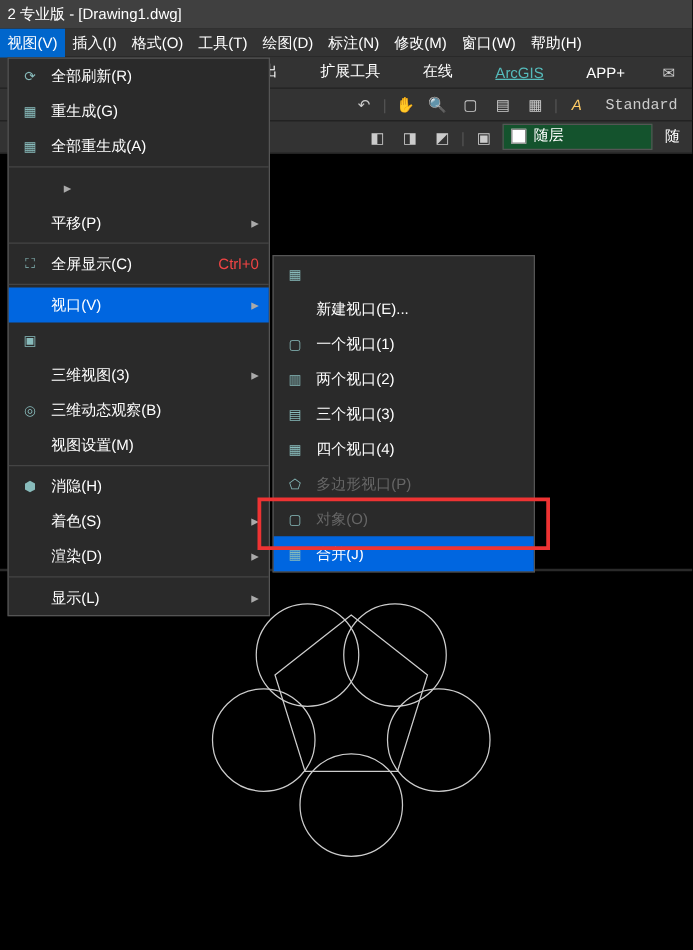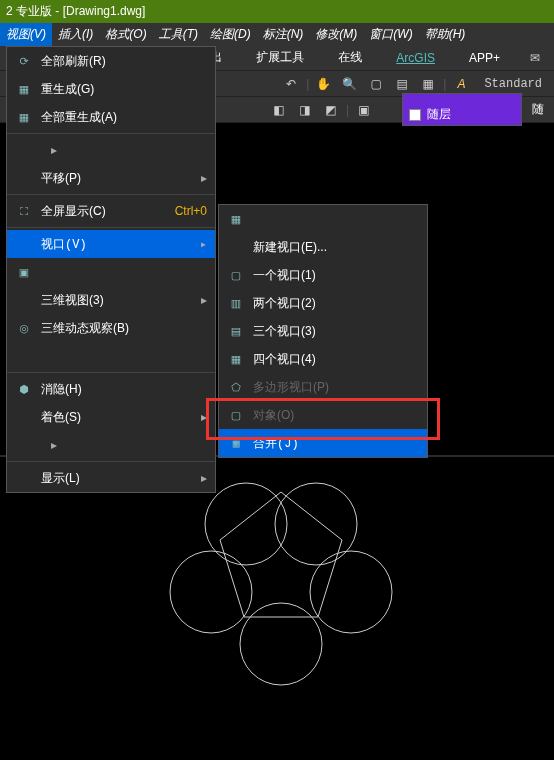--- a/index.html
+++ b/index.html
@@ -7,37 +7,36 @@
       font-family: "Microsoft YaHei", Arial, sans-serif;
       font-size: 12px;
       background: #000;
       color: #fff;
       width: 554px;
       height: 760px;
       overflow: hidden;
       position: relative;
     }
     .titlebar {
-      background: #4d7c0f;
+      background: #404040;
       color: #fff;
       padding: 3px 6px;
       font-size: 12px;
     }
     .menubar {
       background: #333;
       display: flex;
       height: 22px;
       align-items: center;
     }
     .menubar .menu-item {
       padding: 3px 6px;
       color: #fff;
       cursor: pointer;
       white-space: nowrap;
-      font-style: italic;
     }
     .menubar .menu-item.active {
       background: #0066cc;
     }
     .toolbar-row {
       background: #333;
       display: flex;
       align-items: center;
       height: 26px;
       padding: 0 4px;
@@ -54,29 +53,28 @@
     .toolbar-btn {
       width: 22px;
       height: 22px;
       display: flex;
       align-items: center;
       justify-content: center;
       color: #ccc;
       cursor: pointer;
     }
     .layer-dropdown {
-      background: #6d28d9;
+      background: #14532d;
       border: 1px solid #555;
-      padding: 12px 20px 2px 6px;
+      padding: 0 20px 2px 6px;
       color: #fff;
       min-width: 120px;
       display: flex;
       align-items: center;
       gap: 6px;
-      margin-left: 23px;
     }
     .color-swatch {
       width: 12px;
       height: 12px;
       background: #fff;
       border: 1px solid #888;
     }
     .standard-label {
       color: #ccc;
       padding: 0 8px;
@@ -100,40 +98,39 @@
     .menu-row {
       display: flex;
       align-items: center;
       padding: 5px 8px;
       color: #fff;
       cursor: pointer;
       position: relative;
     }
     .menu-row.highlighted {
       background: #0066e0;
-      font-family: Liberation Mono, monospace;
     }
     .menu-row.disabled {
       color: #666;
     }
     .menu-icon {
       width: 18px;
       height: 18px;
       margin-right: 8px;
       display: flex;
       align-items: center;
       justify-content: center;
       color: #8bb;
       font-size: 11px;
     }
     .menu-label {
       flex: 1;
     }
     .menu-shortcut {
-      color: #eab308;
+      color: #ef4444;
       margin-left: 20px;
     }
     .menu-arrow {
       margin-left: 10px;
       color: #aaa;
     }
     .menu-sep {
       height: 1px;
       background: #444;
       margin: 2px 0;
@@ -285,33 +282,35 @@
       <span class="menu-icon"></span>
       <span class="menu-label">三维视图(3)</span>
       <span class="menu-arrow">▸</span>
     </div>
   <div class="menu-row">
       <span class="menu-icon">◎</span>
       <span class="menu-label">三维动态观察(B)</span>
     </div>
   <div class="menu-row">
       <span class="menu-icon"></span>
+      <span class="menu-label">视图设置(M)</span>
     </div>
   <div class="menu-sep"></div>
   <div class="menu-row">
       <span class="menu-icon">⬢</span>
       <span class="menu-label">消隐(H)</span>
     </div>
   <div class="menu-row">
       <span class="menu-icon"></span>
       <span class="menu-label">着色(S)</span>
       <span class="menu-arrow">▸</span>
     </div>
   <div class="menu-row">
       <span class="menu-icon"></span>
+      <span class="menu-label">渲染(D)</span>
       <span class="menu-arrow">▸</span>
     </div>
   <div class="menu-sep"></div>
   <div class="menu-row">
       <span class="menu-icon"></span>
       <span class="menu-label">显示(L)</span>
       <span class="menu-arrow">▸</span>
     </div>
 </div>
 

